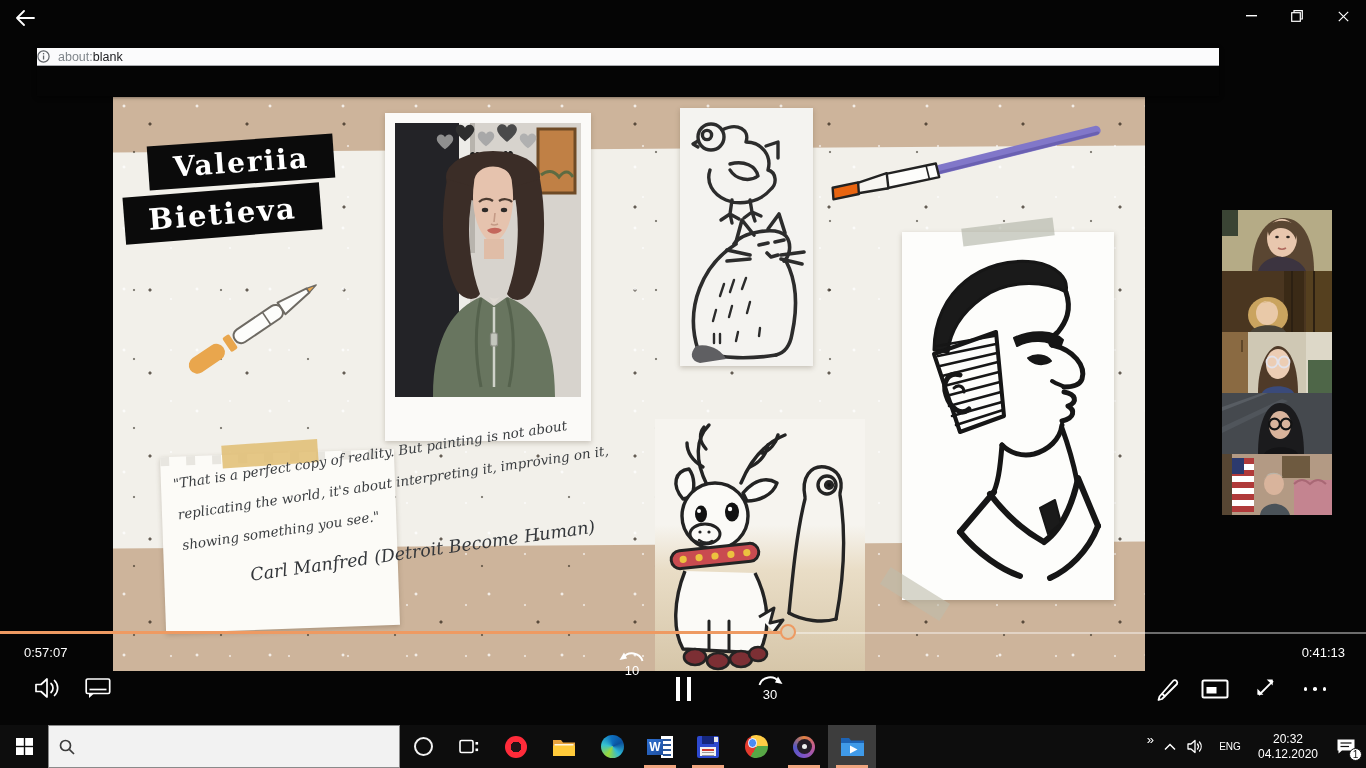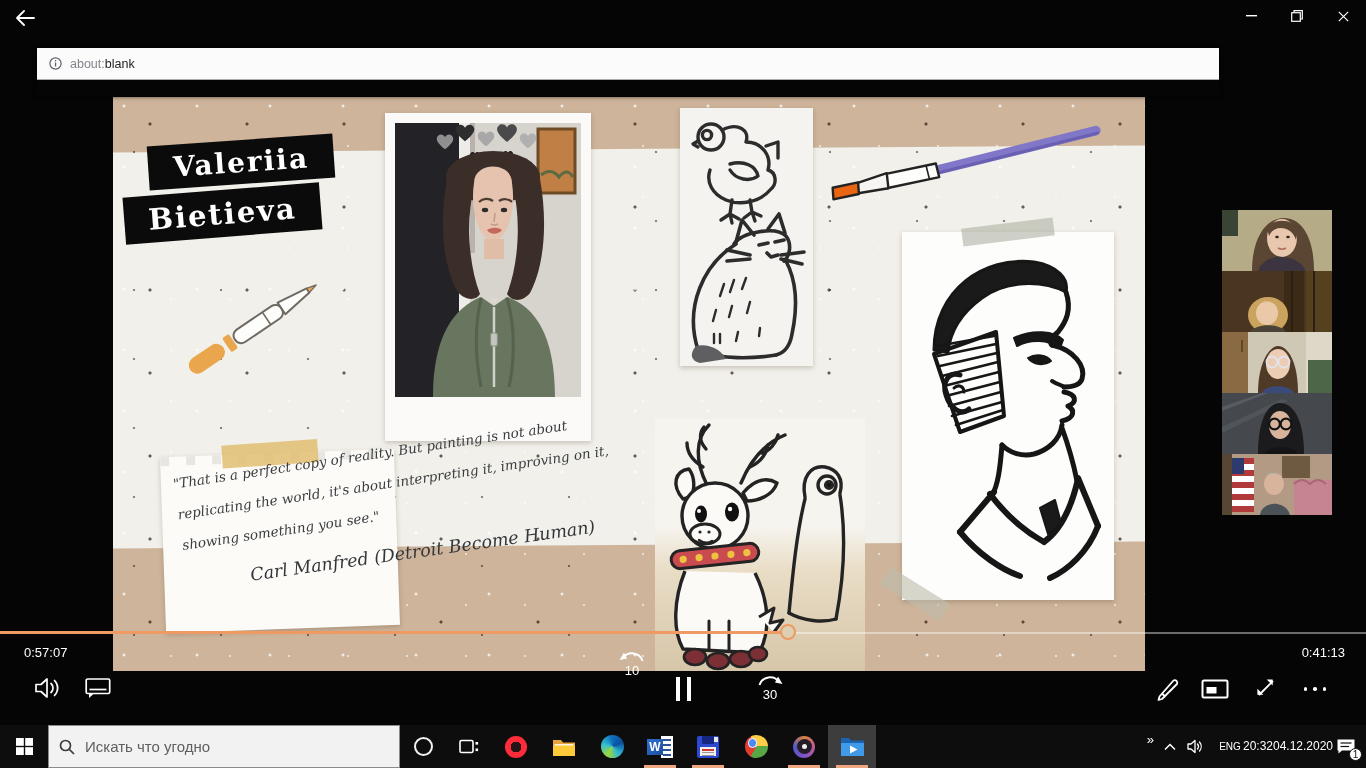--- a/index.html
+++ b/index.html
@@ -14,21 +14,21 @@
   .app-controls { position:absolute; right:0; top:0; display:flex; }
   .app-ctl { width:46px; height:32px; display:flex; align-items:center; justify-content:center; }
   .app-ctl svg { display:block; }
 
   
   #chrome-popup { position:absolute; left:37px; top:48px; width:1182px; height:48px; box-shadow:0 1px 4px rgba(0,0,0,.6); }
   .cr-titlebar { height:25px; background:#e8eaed; border-bottom:1px solid #d2d4d8; display:flex; align-items:center; padding-left:10px; }
   .cr-title { font-size:12px; color:#3c4043; margin-left:8px; }
   .cr-ctls { margin-left:auto; display:flex; height:100%; }
   .cr-ctl { width:42px; height:100%; display:flex; align-items:center; justify-content:center; color:#5f6368; }
-  .cr-addressbar { height:32px; background:#fbfbfc; border-bottom:1px solid #a9abaf; display:flex; align-items:center; padding-left:12px; }
+  .cr-addressbar { height:18px; background:#fbfbfc; border-bottom:1px solid #a9abaf; display:flex; align-items:center; }
   .cr-url { font-size:12.5px; margin-left:8px; }
   .cr-url .scheme { color:#80868b; }
   .cr-url .host { color:#202124; }
   .chrome-logo { width:14px; height:14px; border-radius:50%;
     background:conic-gradient(from -150deg, #e33b2e 0 120deg, #ffcd46 0 240deg, #57a746 0 360deg); position:relative; }
   .chrome-logo::after { content:""; position:absolute; left:3.2px; top:3.2px; width:7.6px; height:7.6px; border-radius:50%; background:#4b8bf5; border:1.6px solid #fff; }
 
   
   #slide { position:absolute; left:113px; top:97px; width:1032px; height:574px; background:#cdb49b; overflow:hidden; }
   #slide .speckles { position:absolute; inset:0;
@@ -100,21 +100,21 @@
   .tb-app { width:48px; }
   .tb-app.running::after { content:""; position:absolute; left:8px; right:8px; bottom:0; height:3px; background:#efa57f; }
   .tb-app.active { background:#3d3d3d; }
   .tb-spacer { flex:1; }
   .tray-item { display:flex; align-items:center; justify-content:center; color:#fff; cursor:pointer; }
   #tray-desktop { font-size:13px; padding:0 8px; }
   #tray-chev { font-size:13px; padding:0 4px; position:relative; top:-7px; }
   #tray-caret { width:24px; }
   #tray-vol { width:28px; }
   #tray-lang { font-size:10px; width:40px; }
-  #tray-clock { flex-direction:row; font-size:12px; line-height:15px; width:76px; text-align:center; }
+  #tray-clock { flex-direction:column; font-size:12px; line-height:15px; width:76px; text-align:center; }
   #tray-notif { width:40px; position:relative; }
   .badge { position:absolute; right:4px; bottom:7px; width:13px; height:13px; border-radius:50%; background:#fff; color:#111;
     font-size:10px; display:flex; align-items:center; justify-content:center; border:1px solid #111; }
 
   
   .opera-icon { width:22px; height:22px; border-radius:50%;
     background:radial-gradient(circle, #231418 0 34%, #ff2b3a 35% 95%, #b50f20 100%); }
   .edge-icon { width:23px; height:23px; border-radius:50%;
     background:conic-gradient(from 210deg, #9ad83a, #35c1d0, #0d6fc0, #0a509c, #2fb9d4, #9ad83a); }
   .groove-icon { width:22px; height:22px; border-radius:50%;
@@ -512,21 +512,20 @@
           <rect x="9.2" y="0" width="7.8" height="7.8" fill="#fff"></rect>
         <rect x="0" y="9.2" width="7.8" height="7.8" fill="#fff"></rect>
           <rect x="9.2" y="9.2" width="7.8" height="7.8" fill="#fff"></rect>
       </svg>
     </div>
     <div id="tb-search">
       <svg width="16" height="16" viewBox="0 0 16 16">
         <circle cx="6.5" cy="6.5" r="5" fill="none" stroke="#3b3b3b" stroke-width="1.7"></circle>
         <line x1="10.3" y1="10.3" x2="15" y2="15" stroke="#3b3b3b" stroke-width="1.7"></line>
       </svg>
-      <input type="text" placeholder="Искать что угодно" style="">
     </div>
     <div class="tb-btn" id="tb-cortana">
       <span class="ring"></span>
     </div>
     <div class="tb-btn" id="tb-taskview">
       <svg width="20" height="17" viewBox="0 0 20 17">
         <rect x="1" y="2.5" width="13" height="12" rx="1.5" fill="none" stroke="#fff" stroke-width="1.6"></rect>
         <rect x="16.5" y="4" width="2.6" height="2.6" fill="#fff"></rect>
           <rect x="16.5" y="10.5" width="2.6" height="2.6" fill="#fff"></rect>
       </svg>

